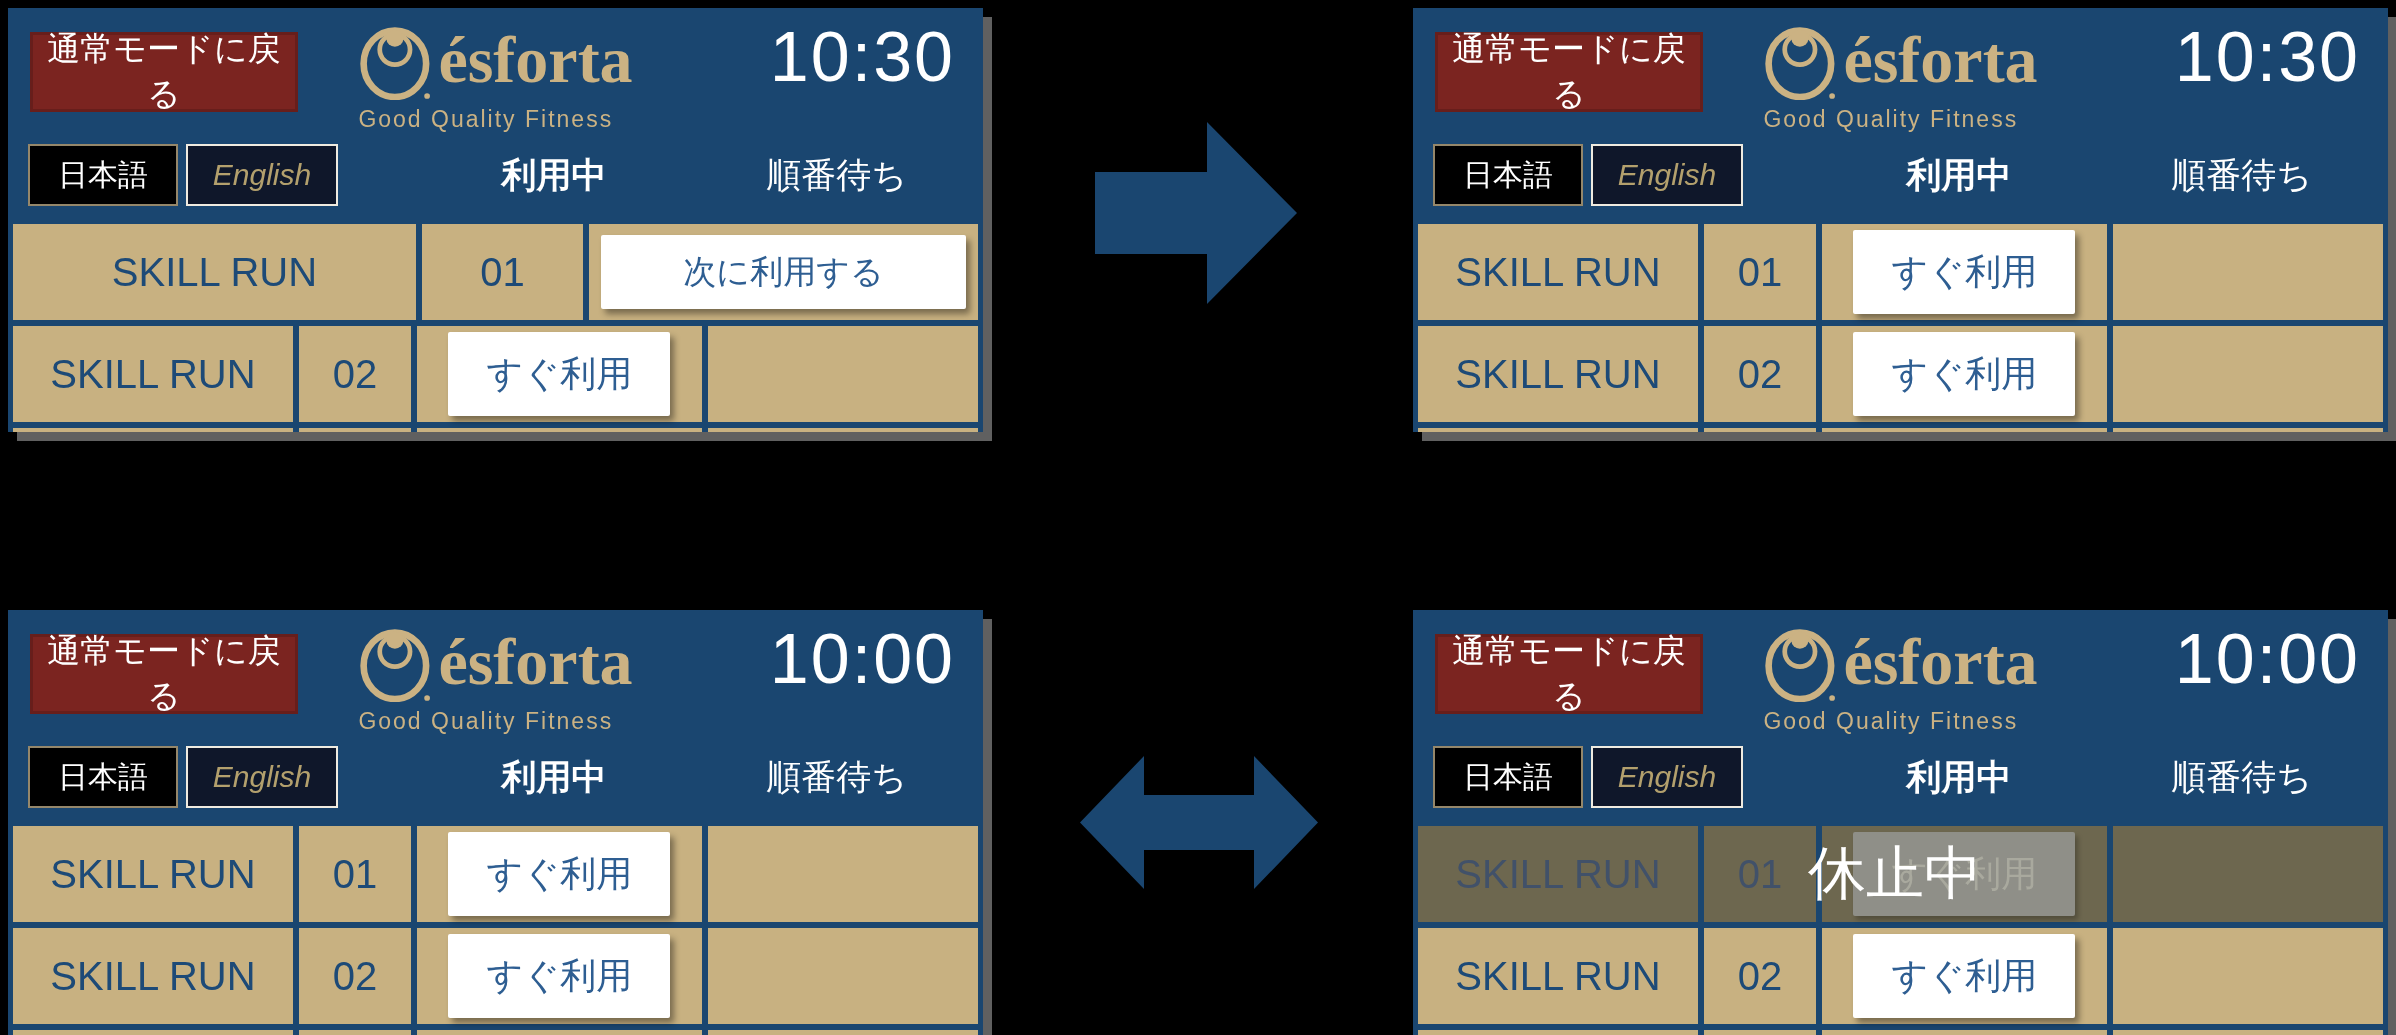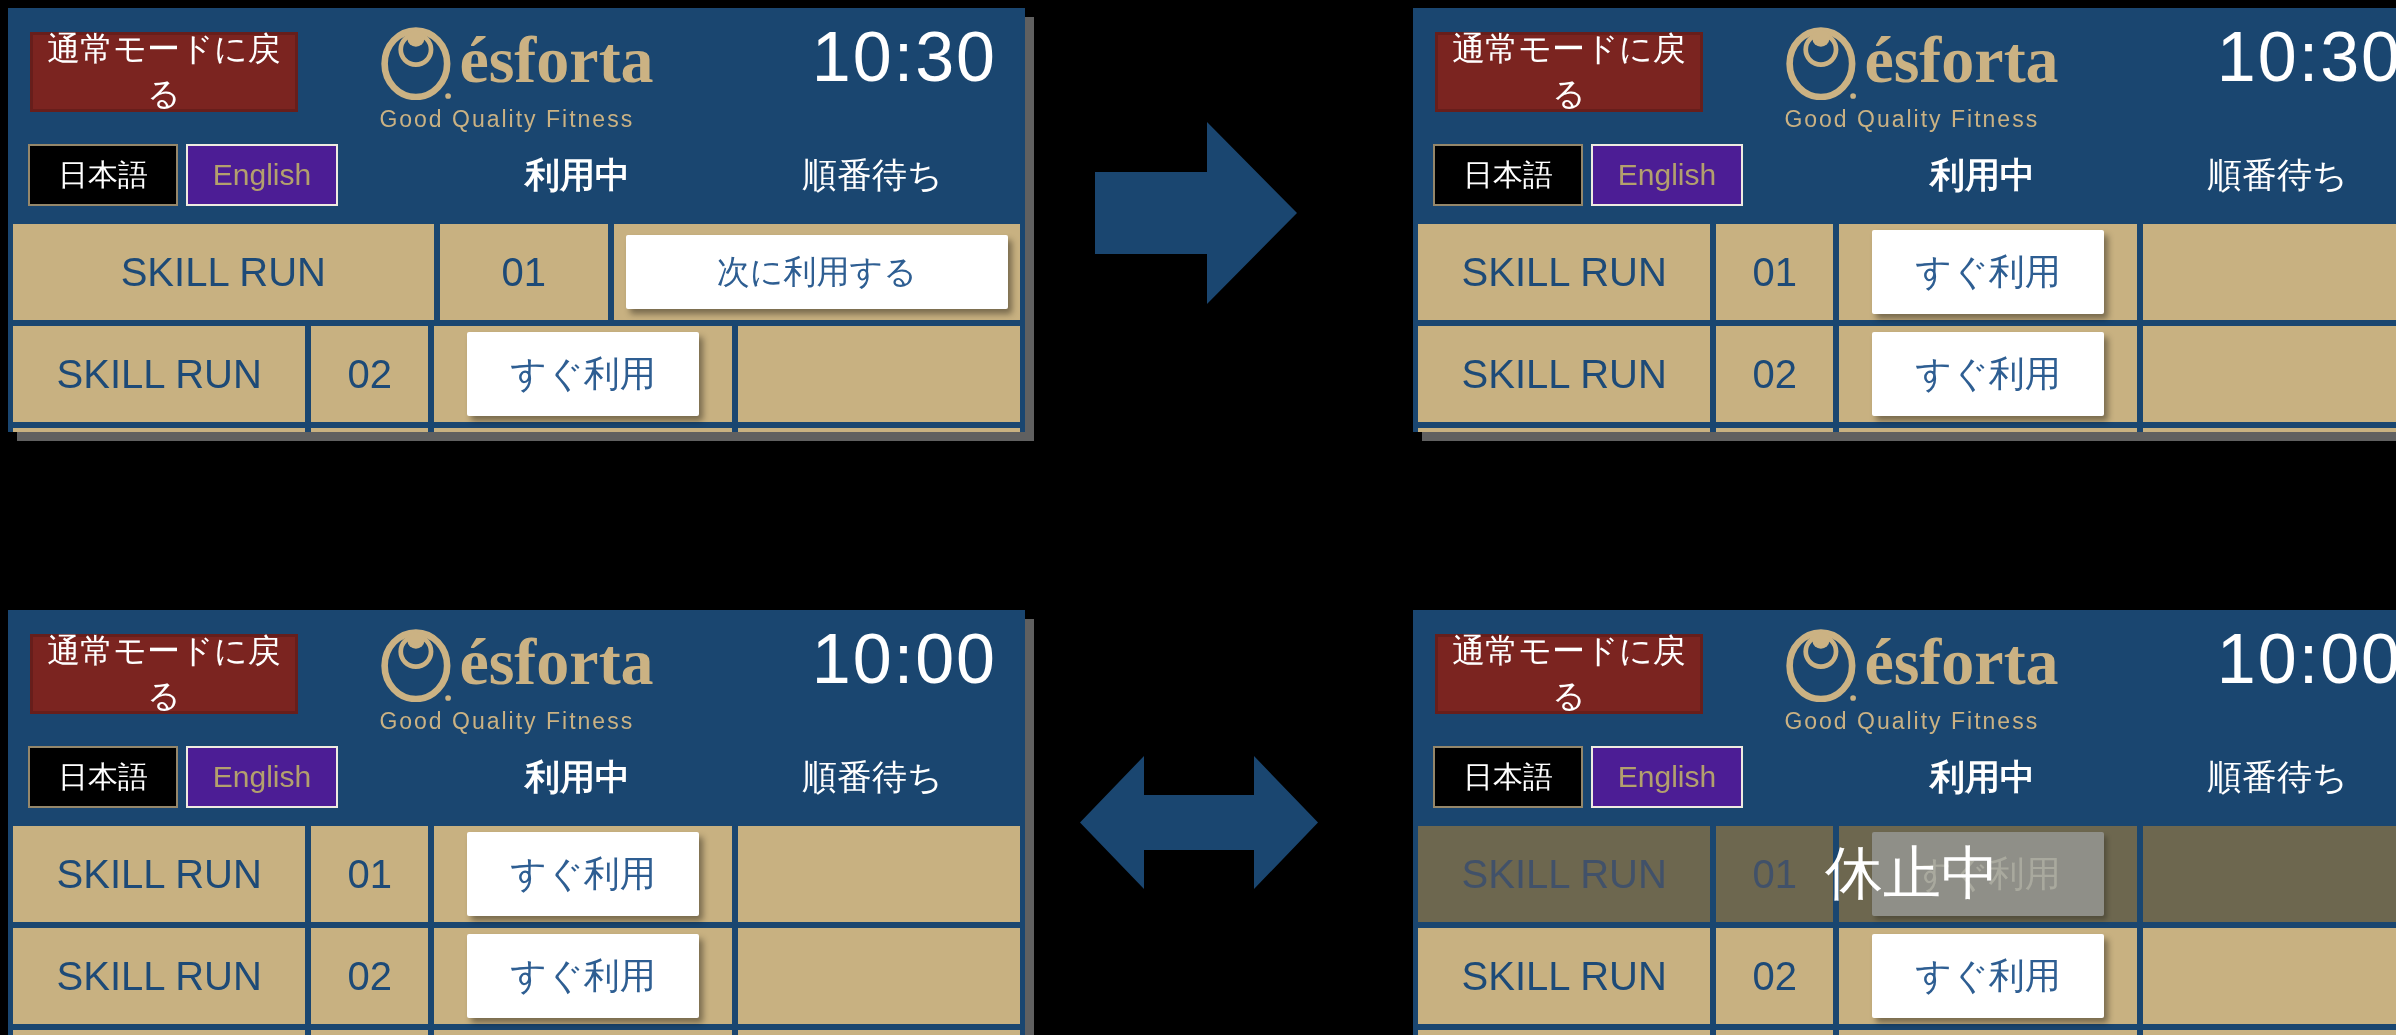--- a/index.html
+++ b/index.html
@@ -1,40 +1,40 @@
 <!DOCTYPE html>
 <html><head>
 <meta charset="utf-8">
 <style>
   html,body{margin:0;padding:0;background:#000;width:2396px;height:1035px;overflow:hidden;
     font-family:"Liberation Sans","DejaVu Sans",sans-serif;}
   .stage{position:relative;width:2396px;height:1035px;background:#000;}
 
   .panel{position:absolute;width:975px;height:424px;background:#1a4670;overflow:hidden;
-    box-shadow:9px 9px 0 rgba(120,120,120,0.8);padding-left:42px;}
+    box-shadow:9px 9px 0 rgba(120,120,120,0.8);}
   .panel.bottom{height:425px;}
 
   
   .back-btn{position:absolute;left:22px;top:24px;width:268px;height:80px;background:#7b2420;
     border:3px solid #671e1b;color:#fff;font-size:33px;font-family:inherit;display:flex;
     align-items:center;justify-content:center;cursor:pointer;}
   .logo{position:absolute;left:50%;top:12px;transform:translateX(-50%);text-align:left;color:#cbb283;}
   .logo-row{display:flex;align-items:center;justify-content:center;gap:8px;}
   .logo-icon{width:72px;height:80px;flex:0 0 auto;}
   .brand{font-family:"Liberation Serif","DejaVu Serif",serif;font-size:66px;font-weight:700;line-height:1.1;}
   .tagline{font-size:23px;font-weight:400;letter-spacing:2px;margin-top:6px;}
   .clock{position:absolute;right:28px;top:14px;color:#fff;font-size:70px;font-weight:200;
     letter-spacing:2px;line-height:1;}
 
   
   .lang-row{position:absolute;top:136px;left:0;width:100%;height:62px;}
   .lang-btn{position:absolute;top:0;height:62px;font-family:inherit;font-size:30px;cursor:pointer;
     display:flex;align-items:center;justify-content:center;}
   .btn-ja{left:20px;width:150px;background:#000000;border:2px solid #95876a;color:#fff;}
-  .btn-en{left:178px;width:152px;background:#4c1d95;border:2px solid #efebe0;color:#b3a06d;}
+  .btn-en{left:178px;width:152px;background:#0f172a;border:2px solid #efebe0;color:#b3a06d;font-style:italic;}
   .col-label{position:absolute;top:0;height:62px;display:flex;align-items:center;color:#fff;
     font-size:35px;transform:translateX(-50%);}
   .in-use{left:56%;font-weight:bold;}
   .waiting{left:85%;}
 
   
   .table{position:absolute;top:216px;left:0;width:100%;}
   .row{display:flex;gap:6px;padding:0 5px;margin-bottom:6px;height:96px;position:relative;border-radius:18px;}
   .cell{background:#c8b181;color:#1d4a77;display:flex;align-items:center;justify-content:center;
     font-size:40px;}

